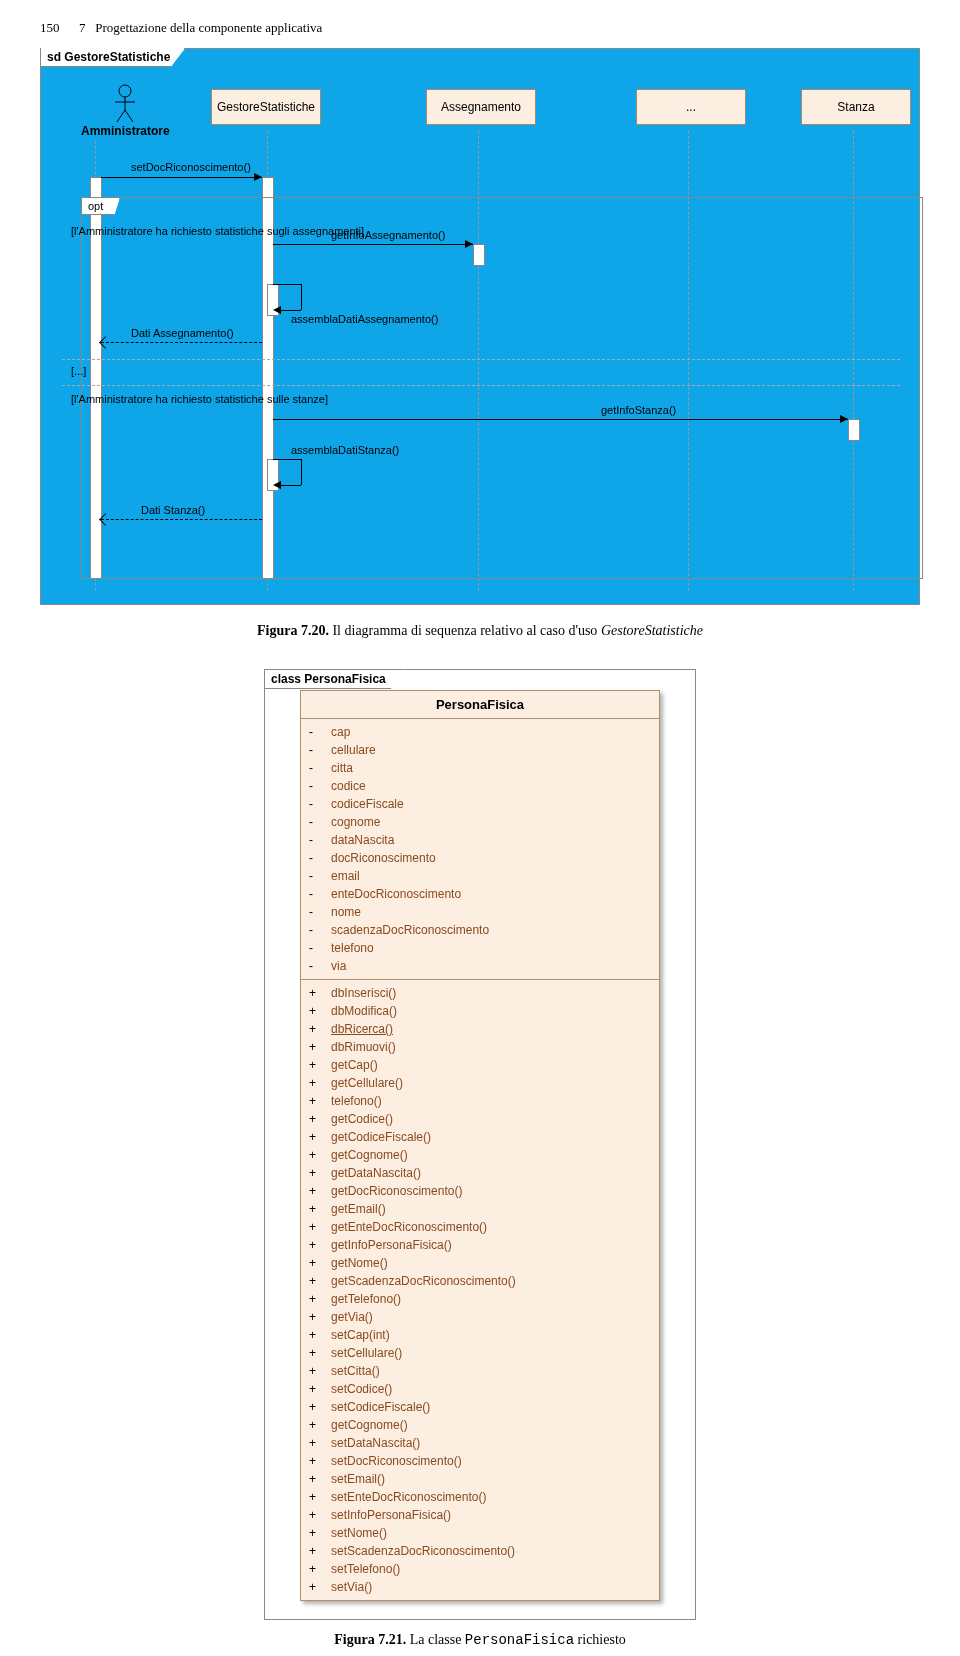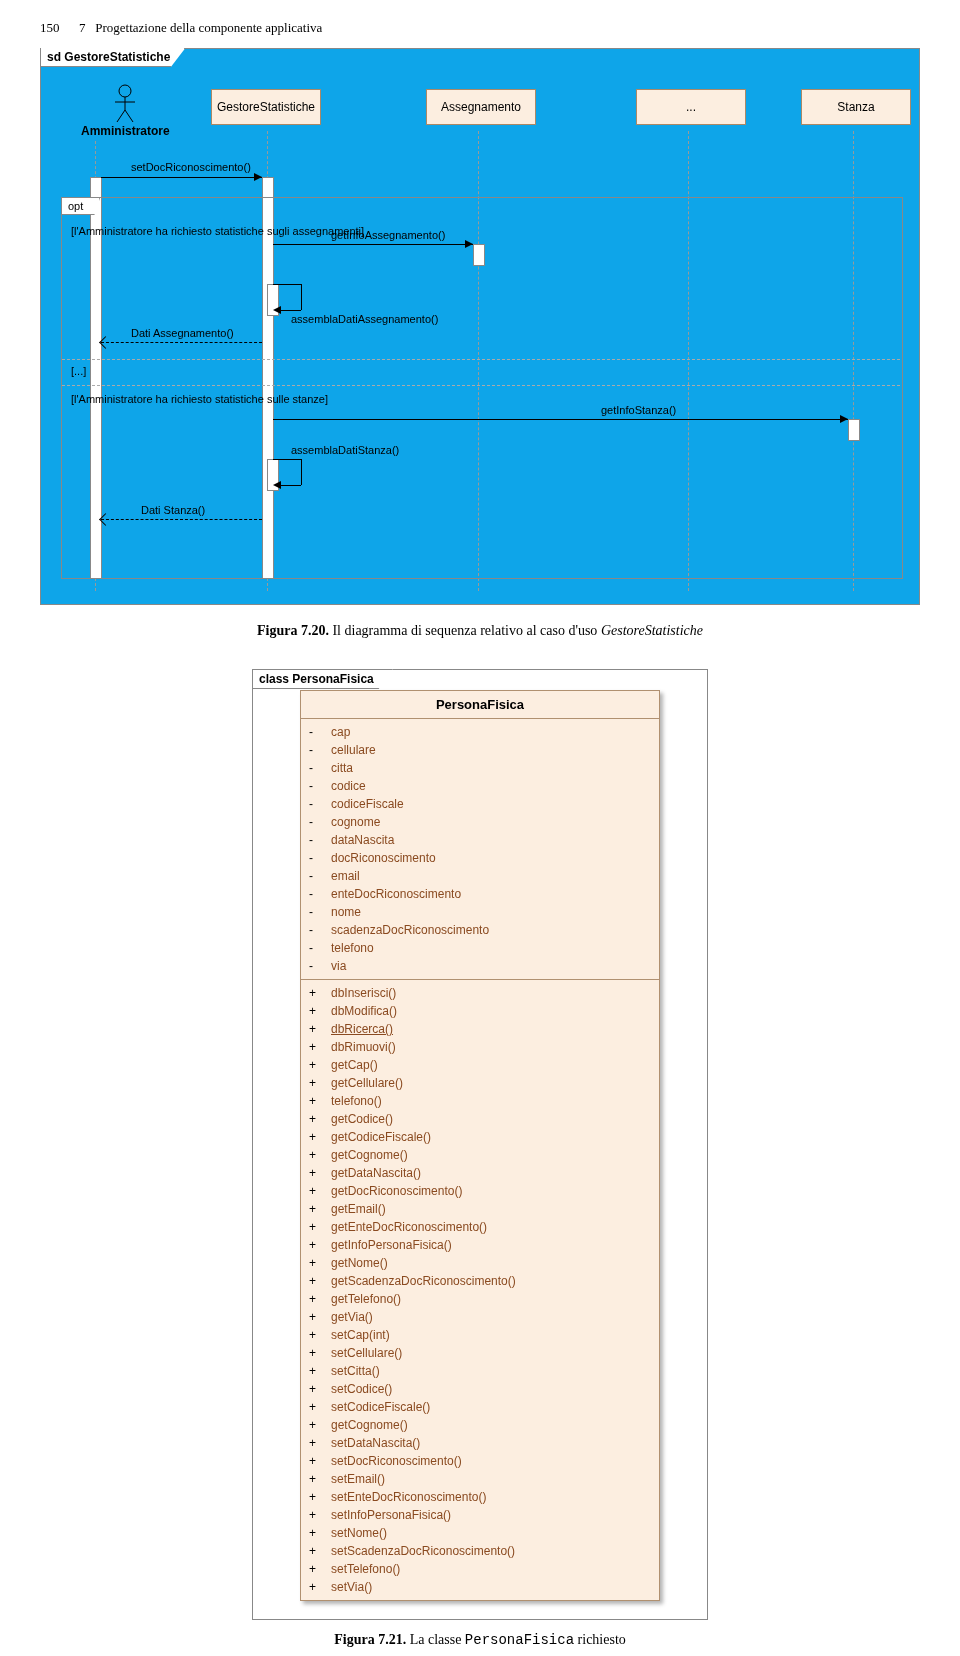--- a/index.html
+++ b/index.html
@@ -63,20 +63,21 @@
 }
 .act-bar {
   position: absolute;
   width: 10px;
   background: #fff;
   border: 1px solid #888;
 }
 .opt-frame {
   position: absolute;
   border: 1px solid #888;
+  margin-left: 20px;
 }
 .opt-tab {
   position: absolute;
   top: -1px; left: -1px;
   padding: 2px 16px 2px 6px;
   border: 1px solid #888;
   font-size: 11px;
   background: #fff;
   clip-path: polygon(0 0, 100% 0, 85% 100%, 0 100%);
 }
@@ -126,21 +127,21 @@
 }
 .caption .fig-label { font-weight: bold; }
 .caption .italic { font-style: italic; }
 .caption .mono { font-family: 'Courier New', monospace; }
 
 .class-outer {
   border: 1px solid #888;
   width: 360px;
   margin: 0 auto 12px;
   position: relative;
-  padding: 20px 47px 18px;
+  padding: 20px 35px 18px;
 }
 .class-tab {
   position: absolute;
   top: -1px; left: -1px;
   border: 1px solid #888;
   padding: 2px 18px 2px 6px;
   font-size: 12px;
   font-weight: bold;
   background: #fff;
   font-family: Arial, sans-serif;

